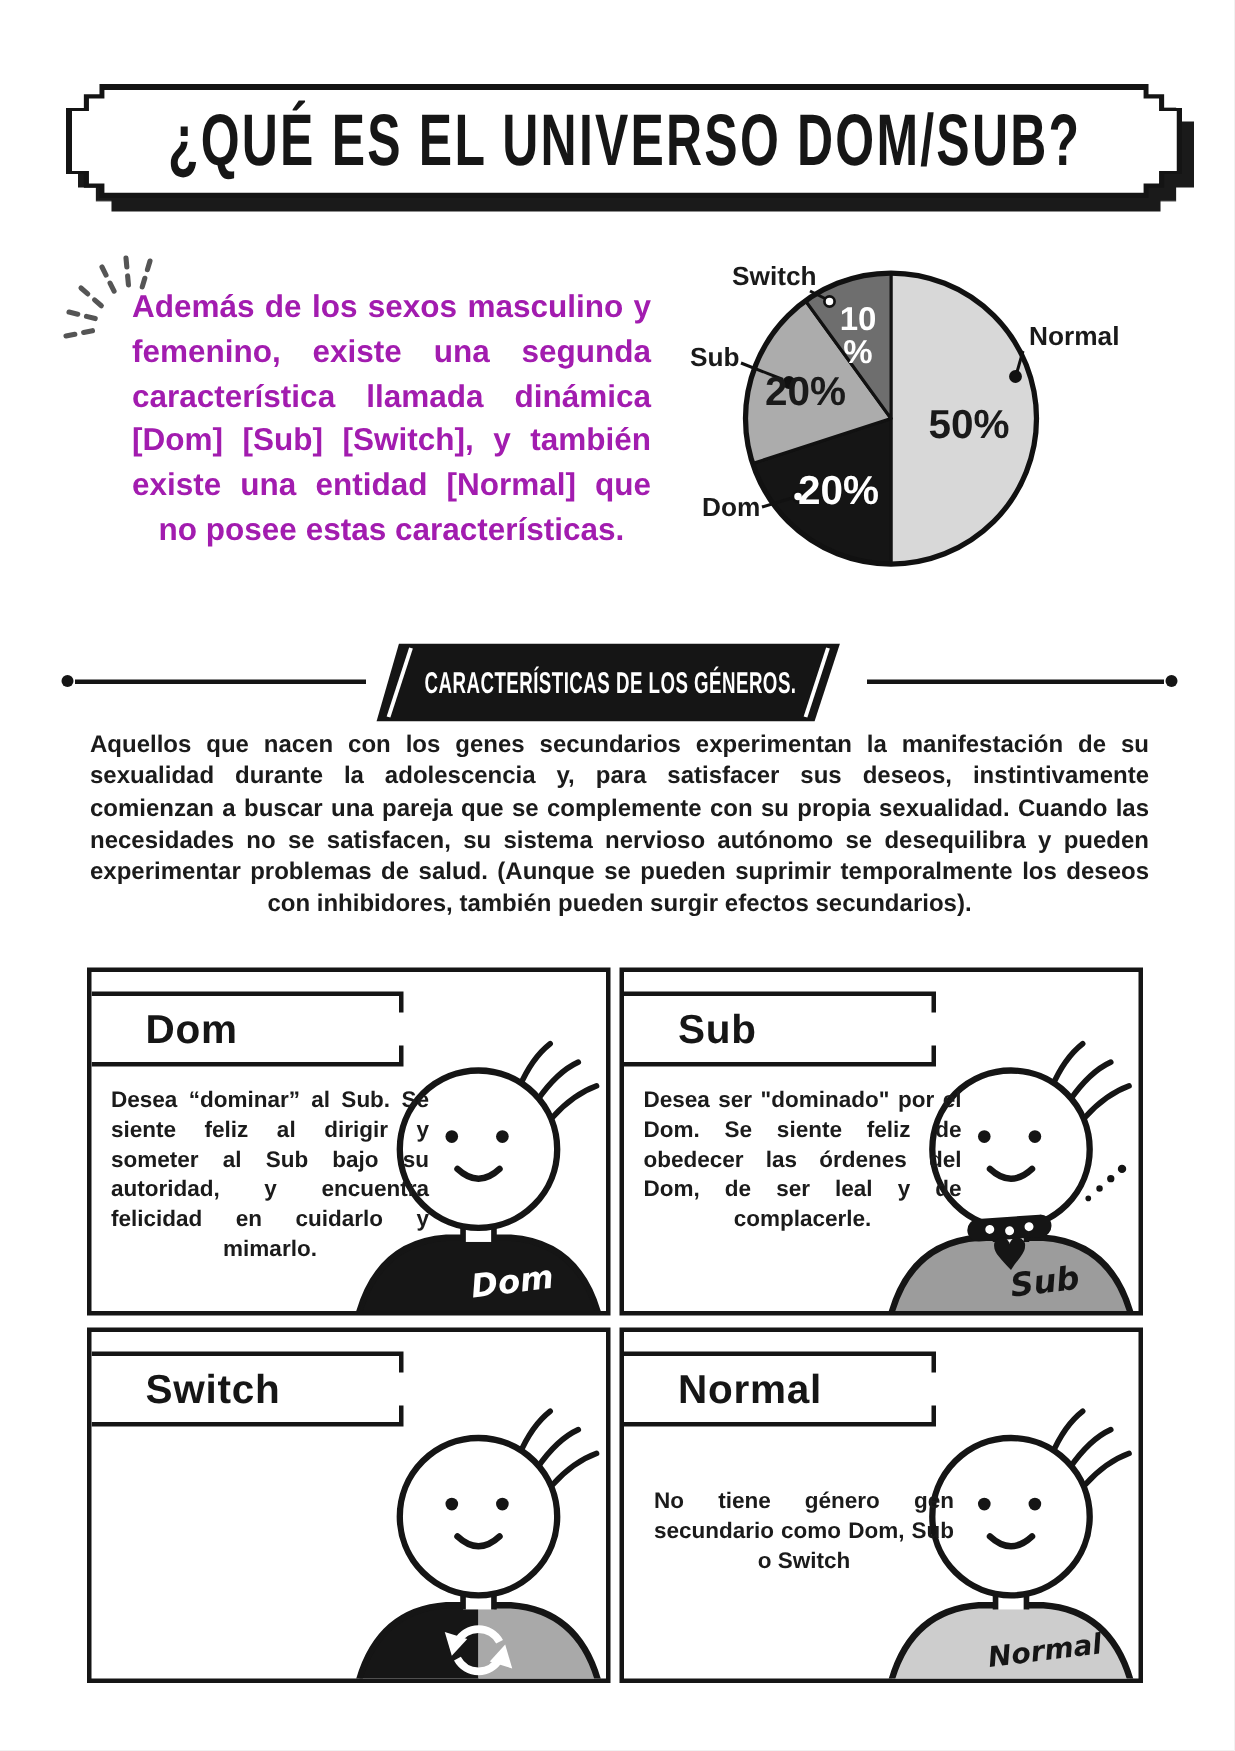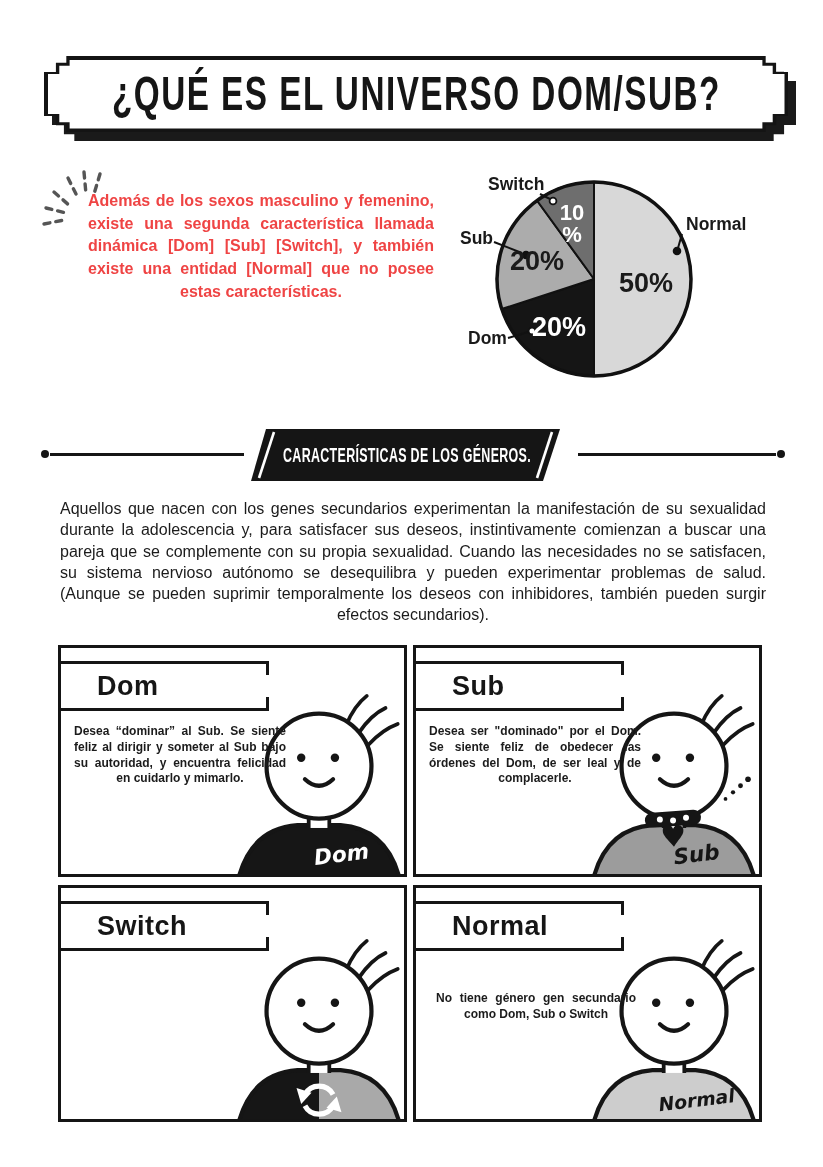--- a/index.html
+++ b/index.html
@@ -21,55 +21,55 @@
     display:flex; align-items:center; justify-content:center;
   }
   .banner-title {
     font-size:45px; font-weight:700; letter-spacing:2px; white-space:nowrap;
     transform:scale(0.74,1.08); color:#161616;
   }
   
   .sparkle { position:absolute; left:40px; top:166px; }
   .intro-text {
     position:absolute; left:88px; top:190px; width:346px;
-    font-size:16px; font-weight:700; line-height:1.42;
-    text-align:justify; text-align-last:center; color:#ef4444;
+    font-size:21px; font-weight:700; line-height:1.42;
+    text-align:justify; text-align-last:center; color:#a21caf;
   }
   .pie-svg { position:absolute; left:450px; top:162px; }
   
   .sect-line { position:absolute; top:453px; height:3px; background:#151515; }
   .sect-line.l { left:50px; width:194px; }
   .sect-line.r { left:578px; width:198px; }
   .sect-dot { position:absolute; top:450px; width:8px; height:8px; border-radius:50%; background:#151515; }
   .sect-dot.l { left:41px; } .sect-dot.r { left:777px; }
   .trapezoid { position:absolute; left:240px; top:429px; }
   
   .sect-par {
-    position:absolute; left:60px; top:498px; width:706px;
-    font-size:16px; font-weight:400; line-height:1.33;
+    position:absolute; left:60px; top:486px; width:706px;
+    font-size:16px; font-weight:700; line-height:1.33;
     text-align:justify; text-align-last:center; color:#1b1b1b;
   }
   
   .panel-grid {
     position:absolute; left:58px; top:645px; width:704px;
     display:grid; grid-template-columns:349px 349px; grid-template-rows:232px 237px;
     column-gap:6px; row-gap:8px;
   }
   .panel { position:relative; border:3px solid #151515; background:#fff; overflow:hidden; }
   .panel-band {
     position:relative; margin-top:13px; width:208px; height:44px;
     border-top:3px solid #151515; border-bottom:3px solid #151515;
     display:flex; align-items:center;
   }
   .panel-band::before { content:""; position:absolute; right:0; top:0; width:3px; height:11px; background:#151515; }
   .panel-band::after  { content:""; position:absolute; right:0; bottom:0; width:3px; height:11px; background:#151515; }
   .panel-title { padding-left:36px; font-size:27px; font-weight:700; letter-spacing:.5px; color:#161616; }
   .panel-text {
     position:relative; width:212px; margin:13px 0 0 13px;
-    font-size:12px; font-weight:700; line-height:1.32;
+    font-size:15px; font-weight:700; line-height:1.32;
     text-align:justify; text-align-last:center; color:#1b1b1b; z-index:2;
   }
   .panel-text.lower { margin-top:40px; width:200px; margin-left:20px; }
   .panel-figure { position:absolute; right:-4px; bottom:-3px; width:178px; height:188px; z-index:1; }
 </style>
 </head>
 <body>
 
 <div class="page">
 

